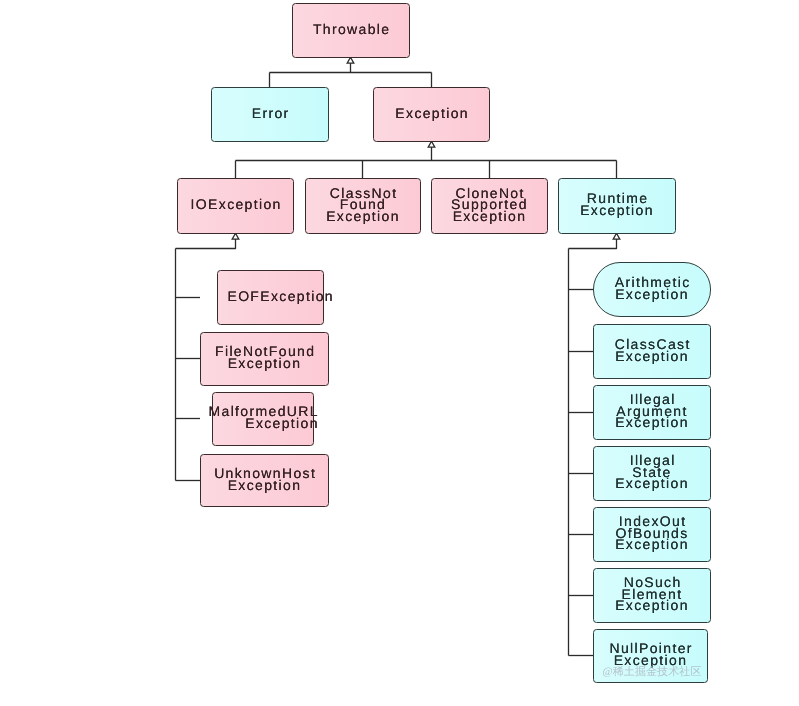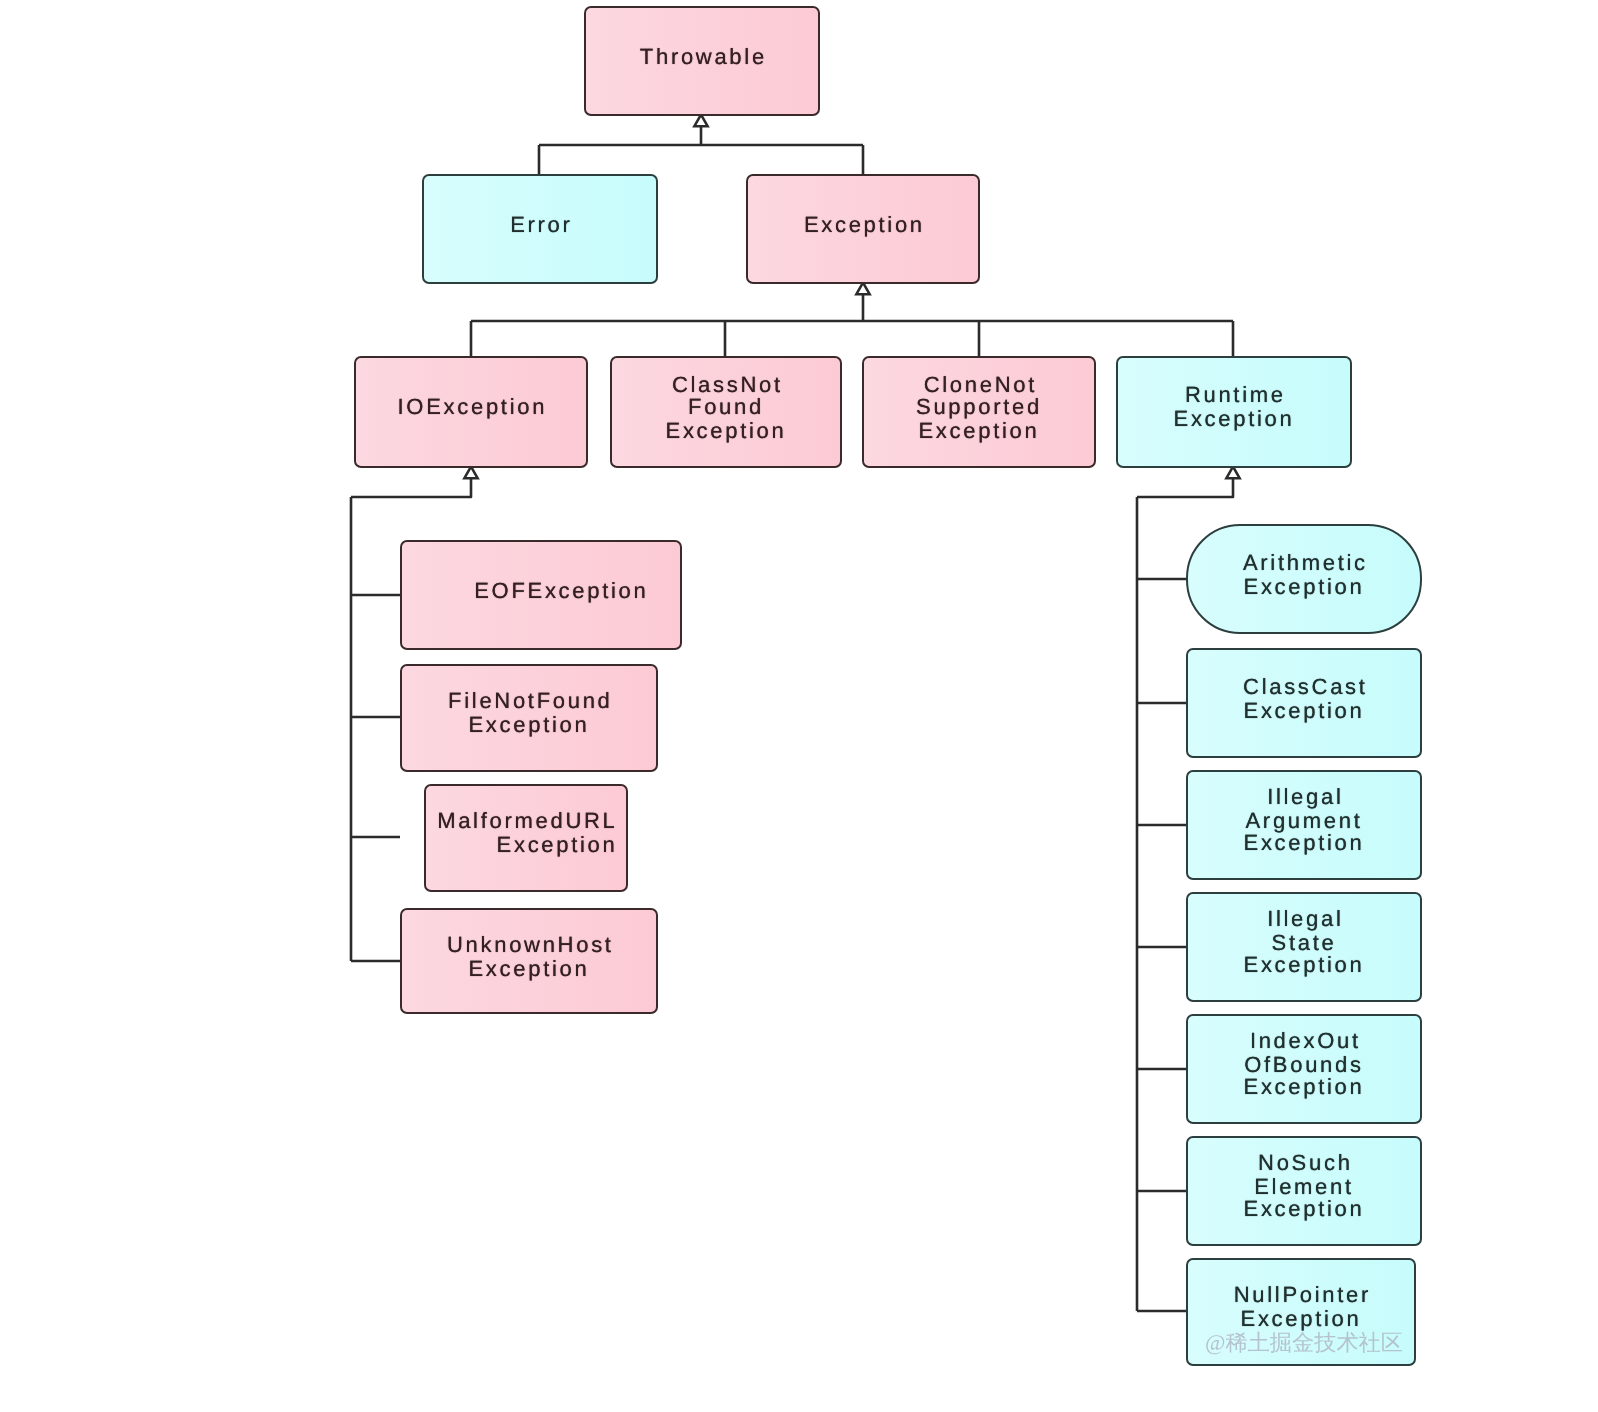--- a/index.html
+++ b/index.html
@@ -3,21 +3,21 @@
 <meta charset="utf-8">
 <title>Java Exception Hierarchy</title>
 <style>
   html,body{margin:0;padding:0;background:#ffffff;
     -webkit-font-smoothing:antialiased;text-rendering:geometricPrecision;}
   body{width:799px;height:706px;overflow:hidden;font-family:"DejaVu Sans",sans-serif;}
   #stage{position:relative;width:799px;height:706px;background:#ffffff;}
   svg.links{position:absolute;left:0;top:0;width:799px;height:706px;overflow:visible;}
   .node{position:absolute;box-sizing:border-box;border:1.3px solid #3a2a2c;border-radius:3.5px;
         display:flex;align-items:center;justify-content:center;text-align:center;padding-bottom:2px;
-        font-size:11px;line-height:11.6px;letter-spacing:1.35px;
+        font-size:14px;line-height:11.6px;letter-spacing:1.35px;
         font-family:"Liberation Sans",sans-serif;text-indent:1.35px;will-change:opacity;}
   .node.pink{background:linear-gradient(90deg,#fcd8e0 0%,#fccad5 100%);color:#342022;text-shadow:0 0 .45px #342022;}
   .node.cyan{background:linear-gradient(90deg,#d8fdfd 0%,#c7fcfc 100%);border-color:#2c3f3e;color:#20302f;text-shadow:0 0 .45px #20302f;}
   .wm{position:absolute;color:#b4c3cd;font-size:11.1px;line-height:13px;
       letter-spacing:0px;white-space:nowrap;text-align:center;font-family:Liberation Serif, serif;
       pointer-events:none;}
 </style>
 </head>
 <body>
 
@@ -68,21 +68,21 @@
   </div>
       <div class="node pink" style="left: 305px; top: 178px; width: 116px; height: 56px;">
     <span class="node-label">ClassNot<br>Found<br>Exception</span>
   </div>
       <div class="node pink" style="left: 431px; top: 178px; width: 117px; height: 56px;">
     <span class="node-label">CloneNot<br>Supported<br>Exception</span>
   </div>
       <div class="node cyan" style="left: 558px; top: 178px; width: 118px; height: 56px;">
     <span class="node-label">Runtime<br>Exception</span>
   </div>
-      <div class="node pink" style="left: 200px; top: 270px; width: 141px; height: 55px; padding-left: 19px;">
+      <div class="node pink" style="left: 217px; top: 270px; width: 107px; height: 55px; padding-left: 19px;">
     <span class="node-label">EOFException</span>
   </div>
       <div class="node pink" style="left: 200px; top: 332px; width: 129px; height: 54px;">
     <span class="node-label">FileNotFound<br>Exception</span>
   </div>
       <div class="node pink" style="left: 212px; top: 392px; width: 102px; height: 54px; text-align: right;">
     <span class="node-label">MalformedURL<br>Exception</span>
   </div>
       <div class="node pink" style="left: 200px; top: 454px; width: 129px; height: 53px;">
     <span class="node-label">UnknownHost<br>Exception</span>

